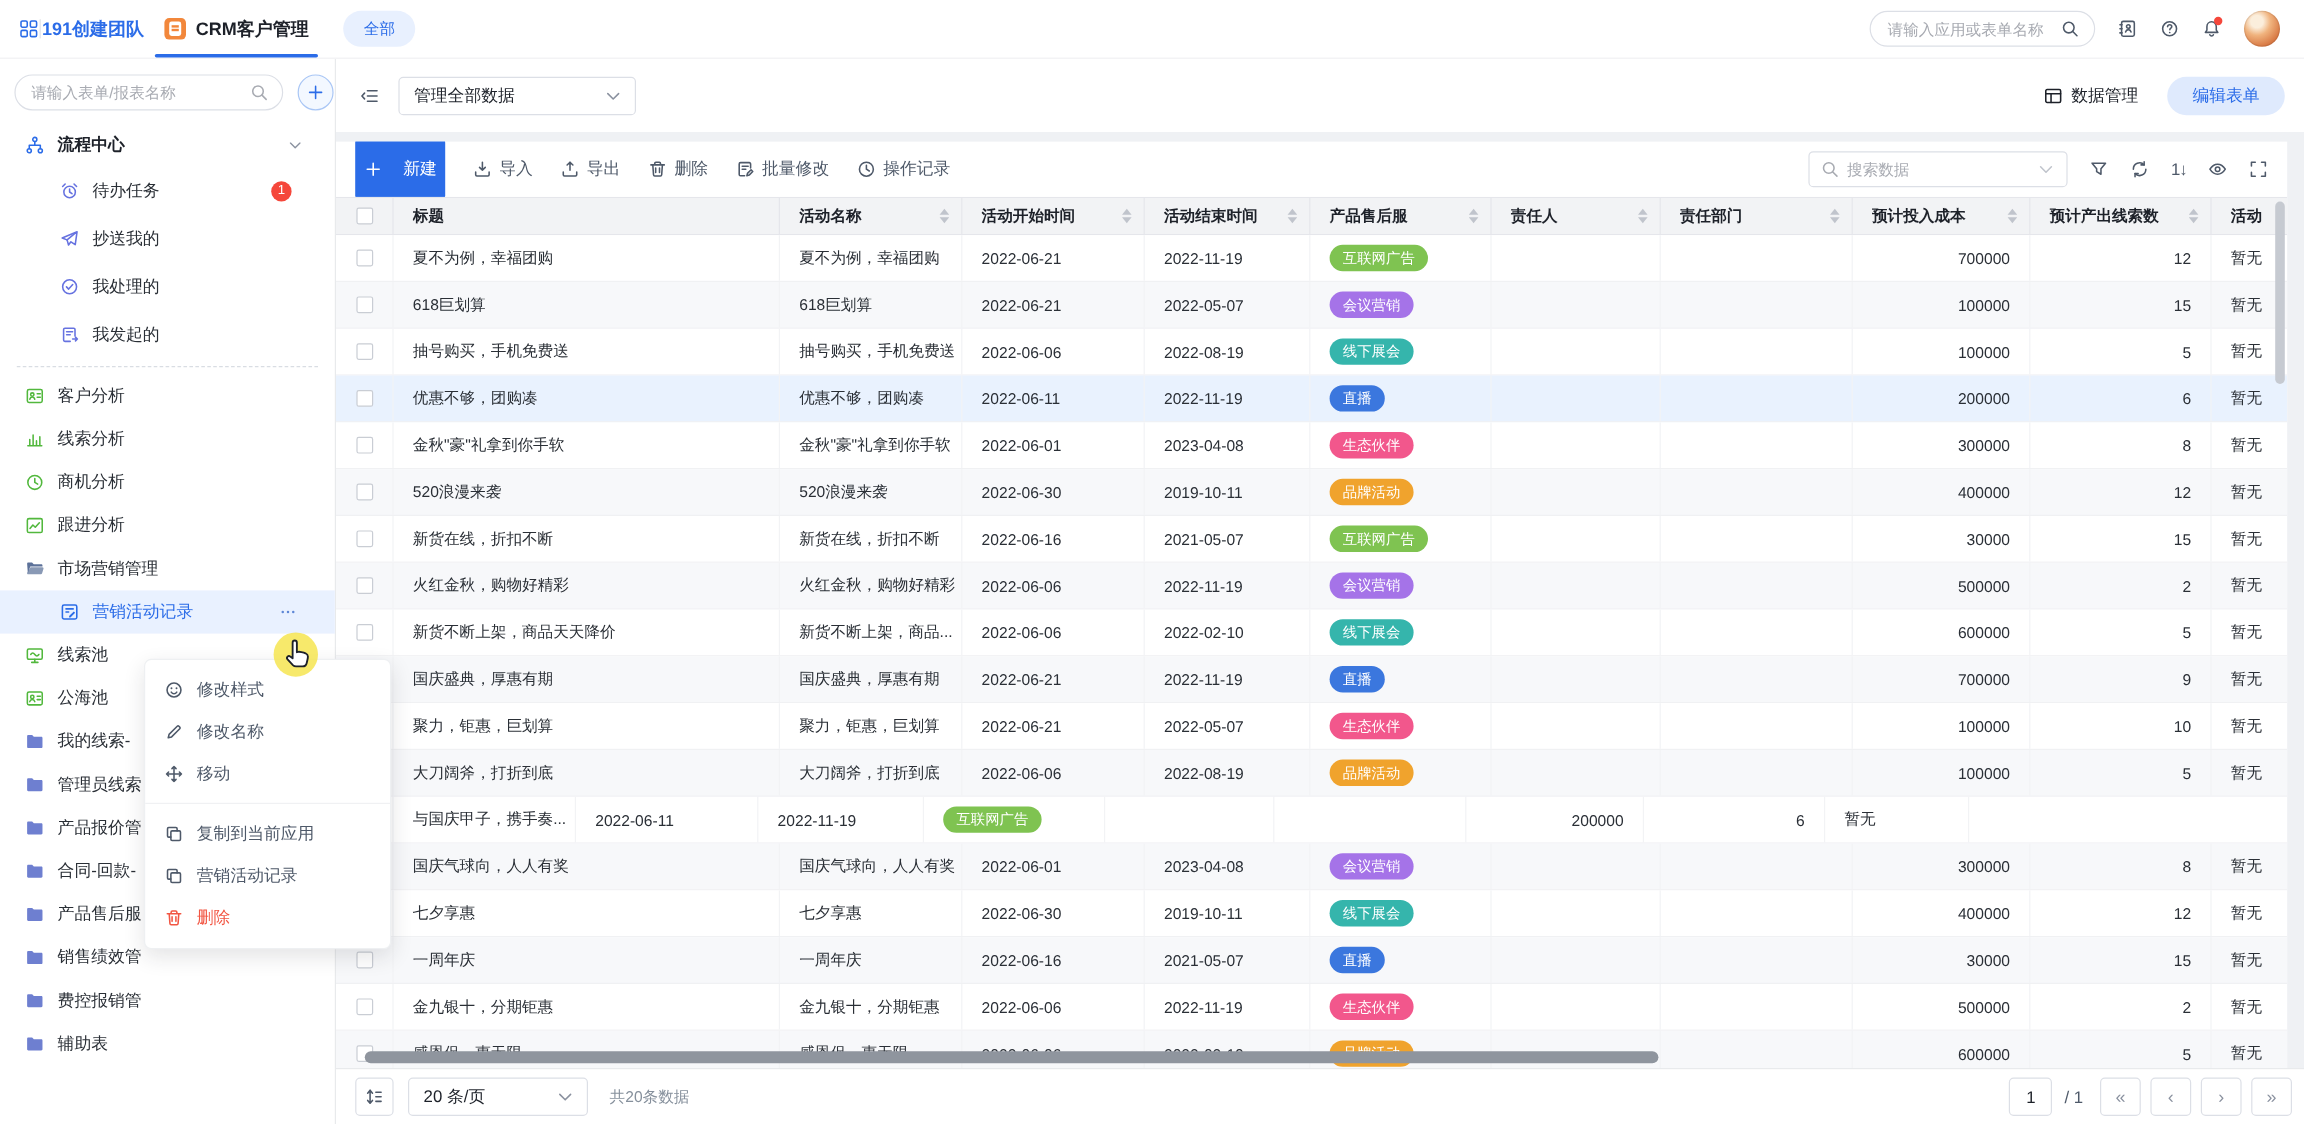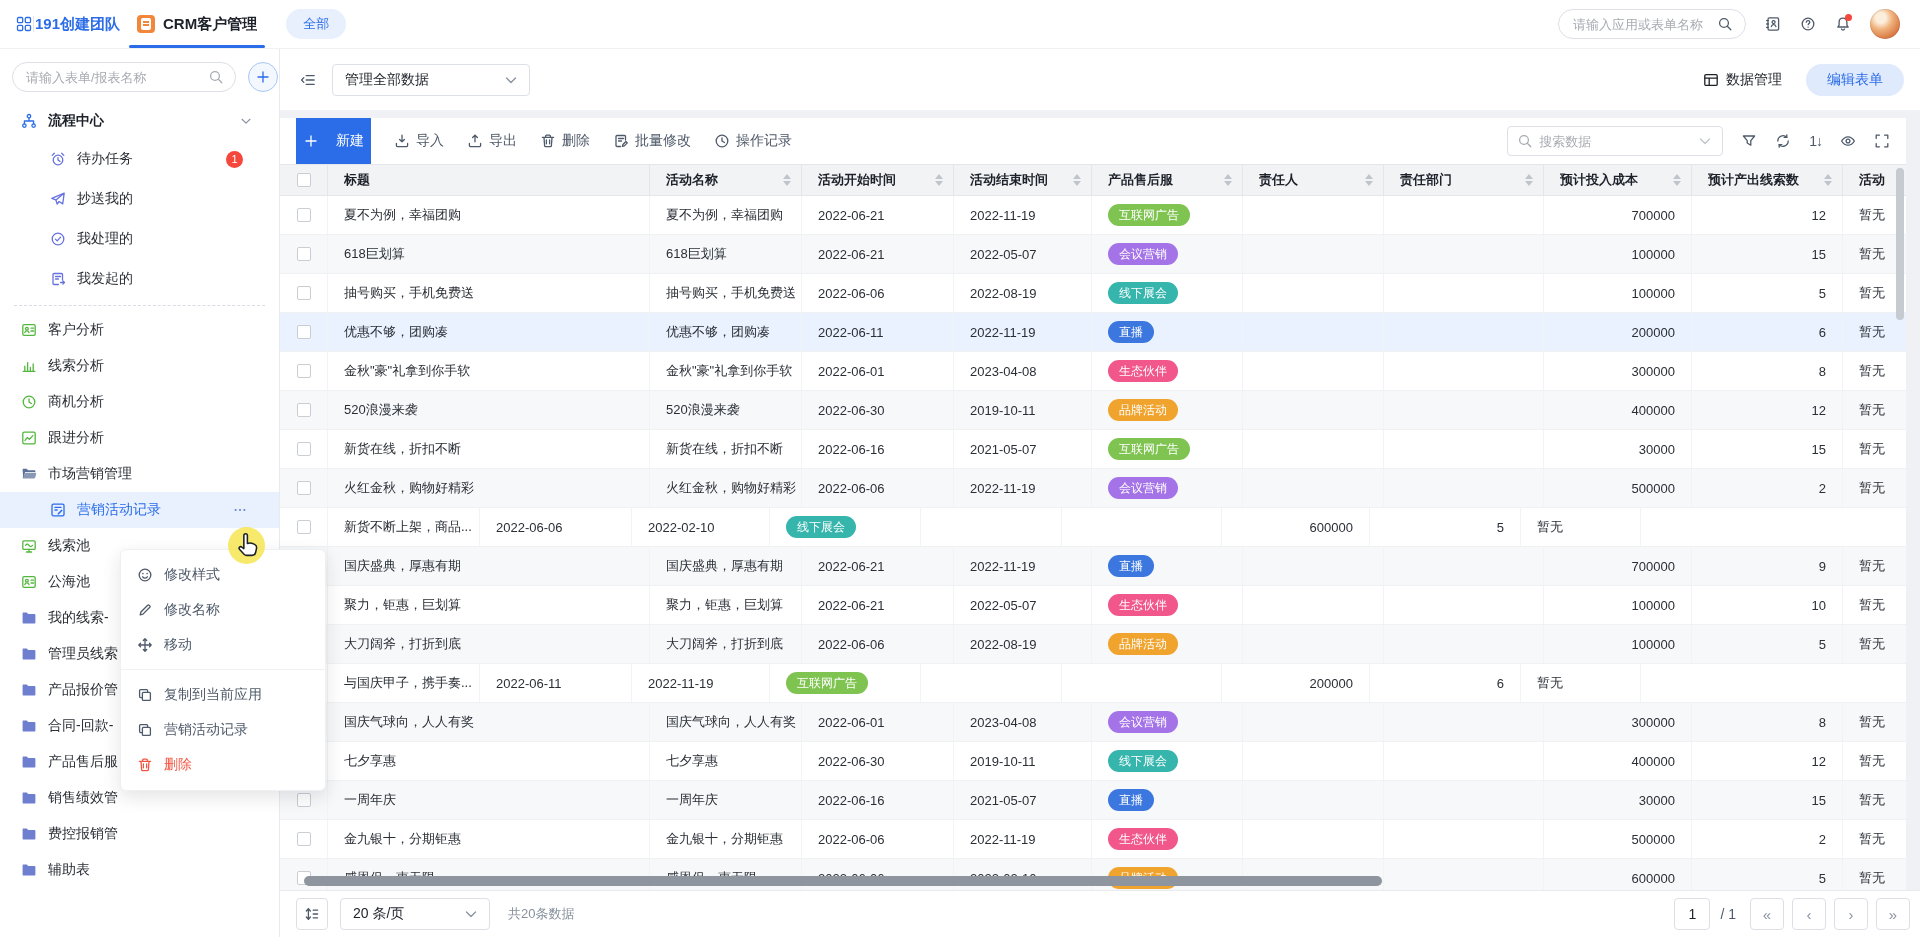--- a/index.html
+++ b/index.html
@@ -778,20 +778,21 @@
                   <div class="td" style="width:141px"></div>
                   <div class="td" style="width:160px"></div>
                   <div class="td num" style="width:148px">500000</div>
                   <div class="td num" style="width:151px">2</div>
                   <div class="td" style="width:120px">暂无</div>
                 </div>
                 <div class="tr">
                   <div class="td cbcell" style="width:48px">
                     <span class="cb"></span>
                   </div>
+                  <div class="td" style="width:322px">新货不断上架，商品天天降价</div>
                   <div class="td" style="width:152px">新货不断上架，商品...</div>
                   <div class="td" style="width:152px">2022-06-06</div>
                   <div class="td" style="width:138px">2022-02-10</div>
                   <div class="td" style="width:151px">
                     <span class="tag" style="background:#35B5AC">线下展会</span>
                   </div>
                   <div class="td" style="width:141px"></div>
                   <div class="td" style="width:160px"></div>
                   <div class="td num" style="width:148px">600000</div>
                   <div class="td num" style="width:151px">5</div>

